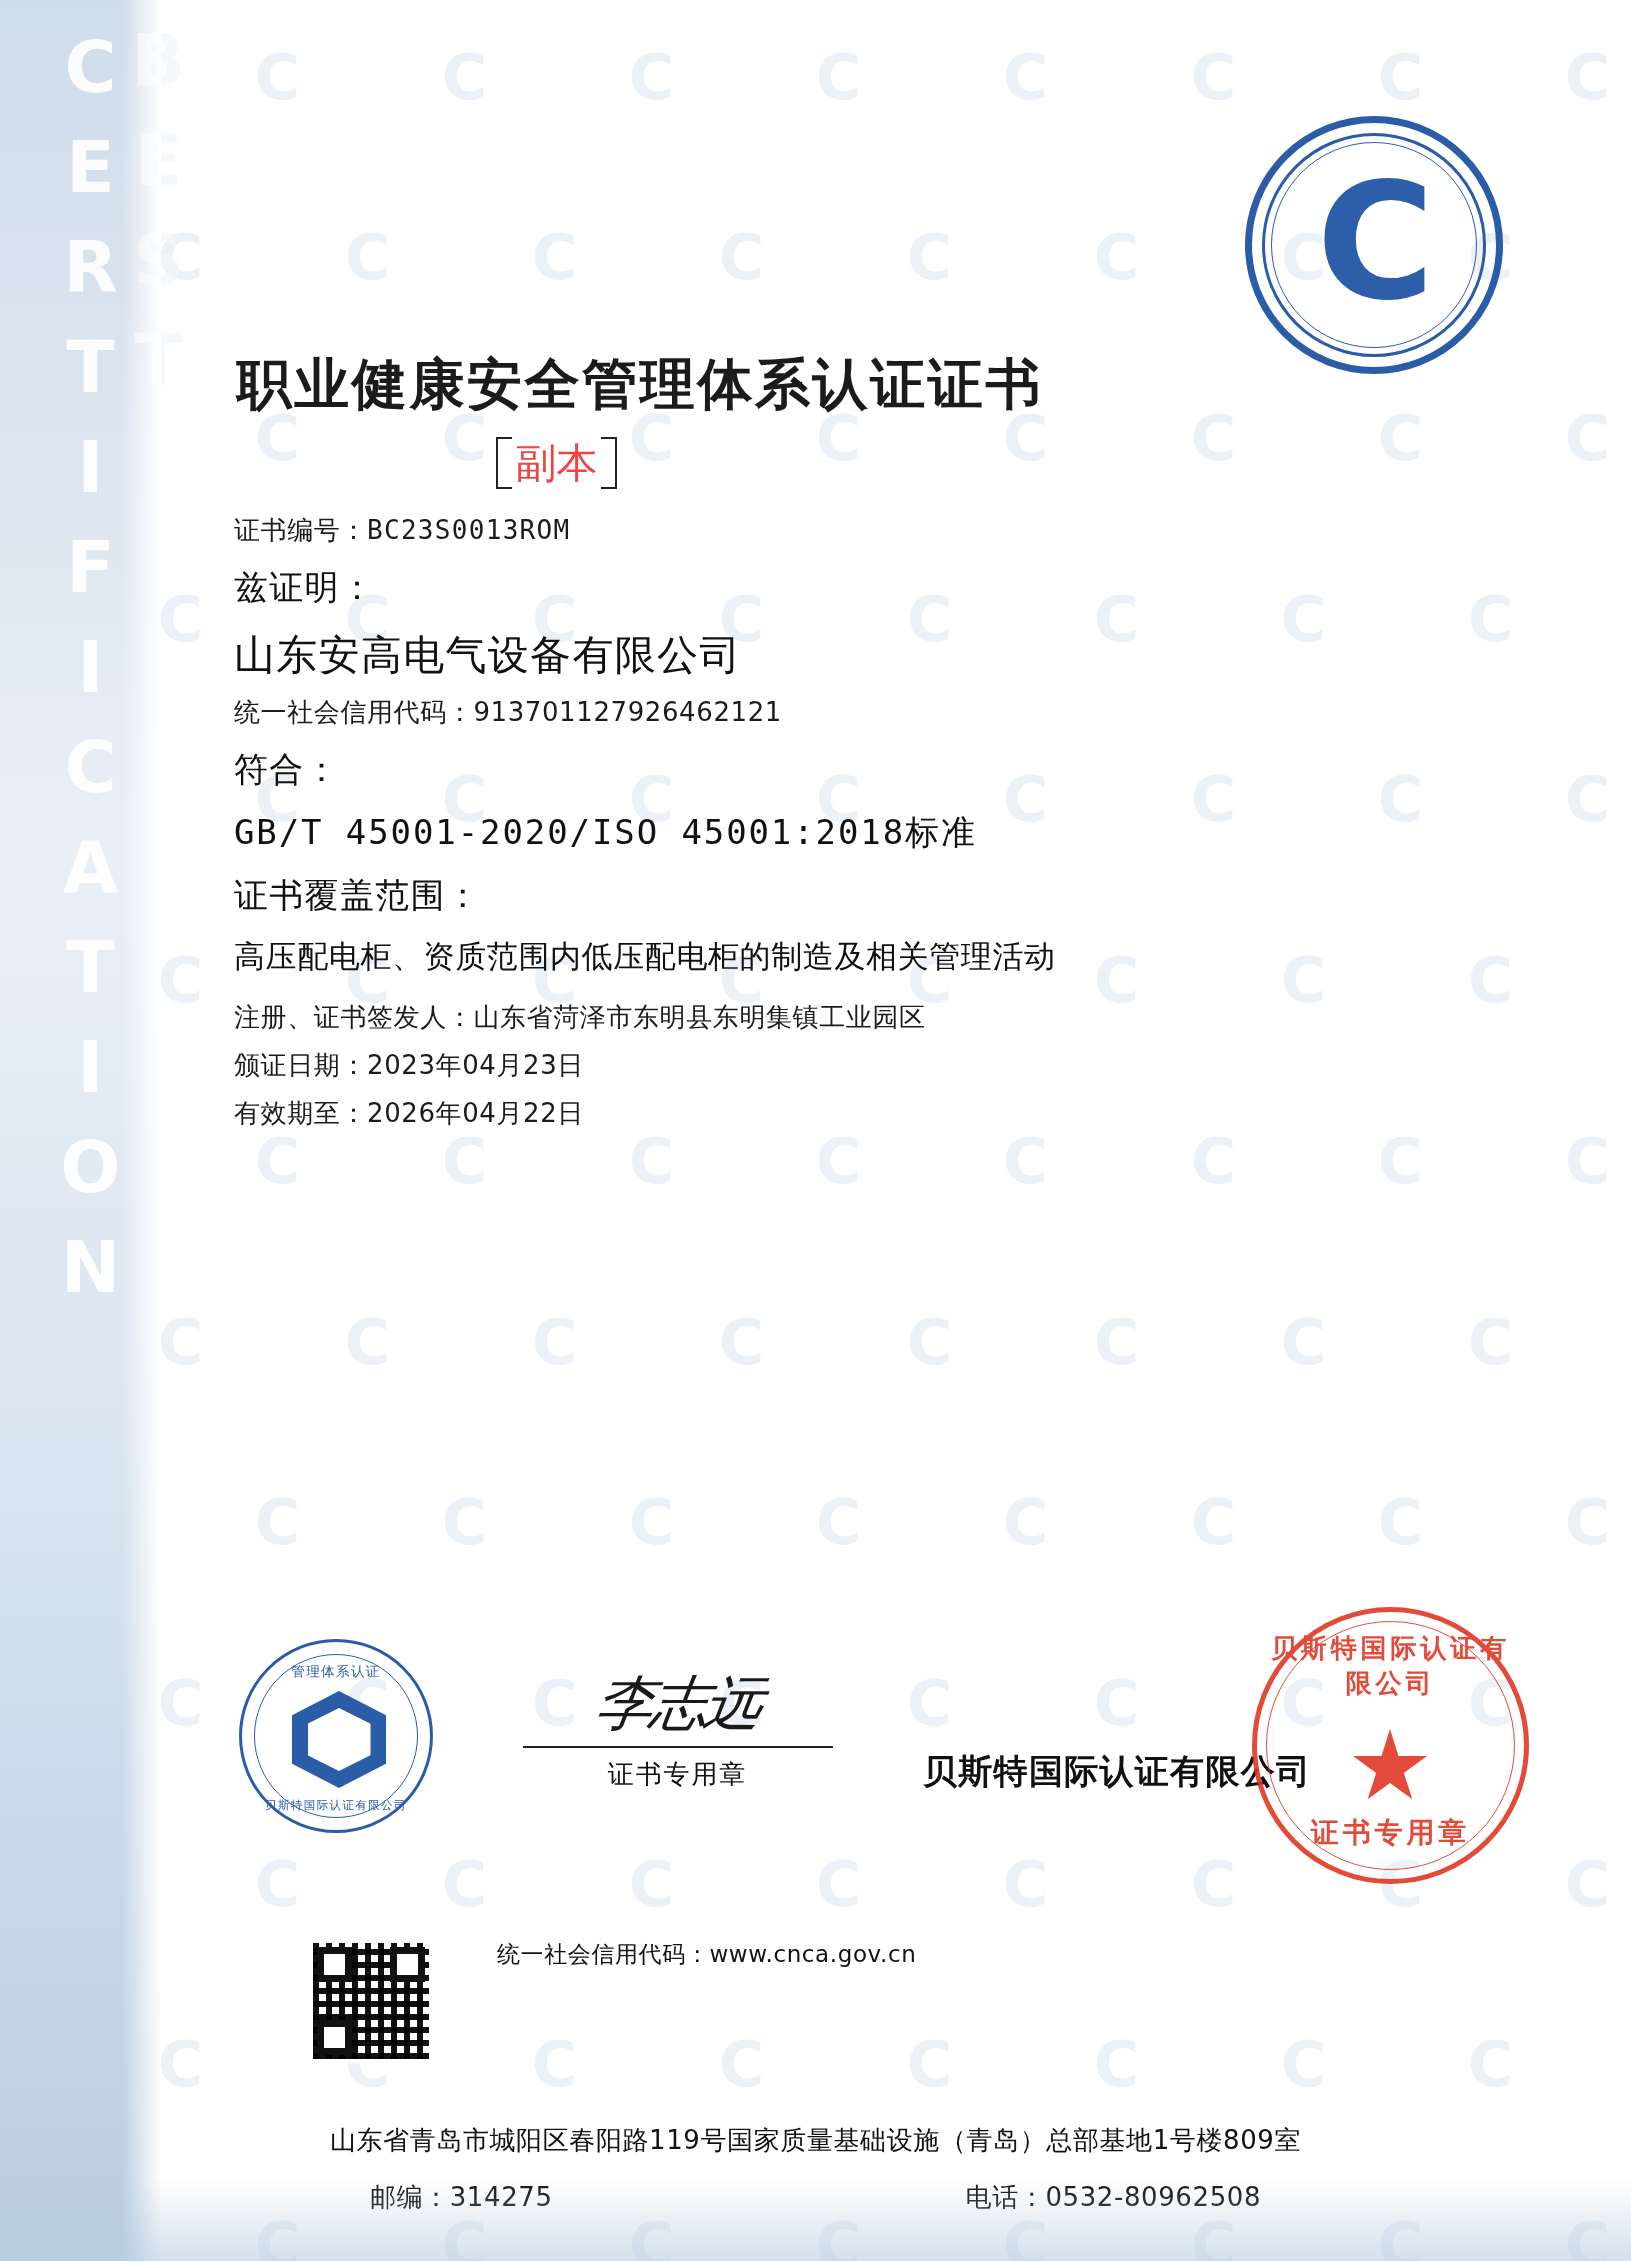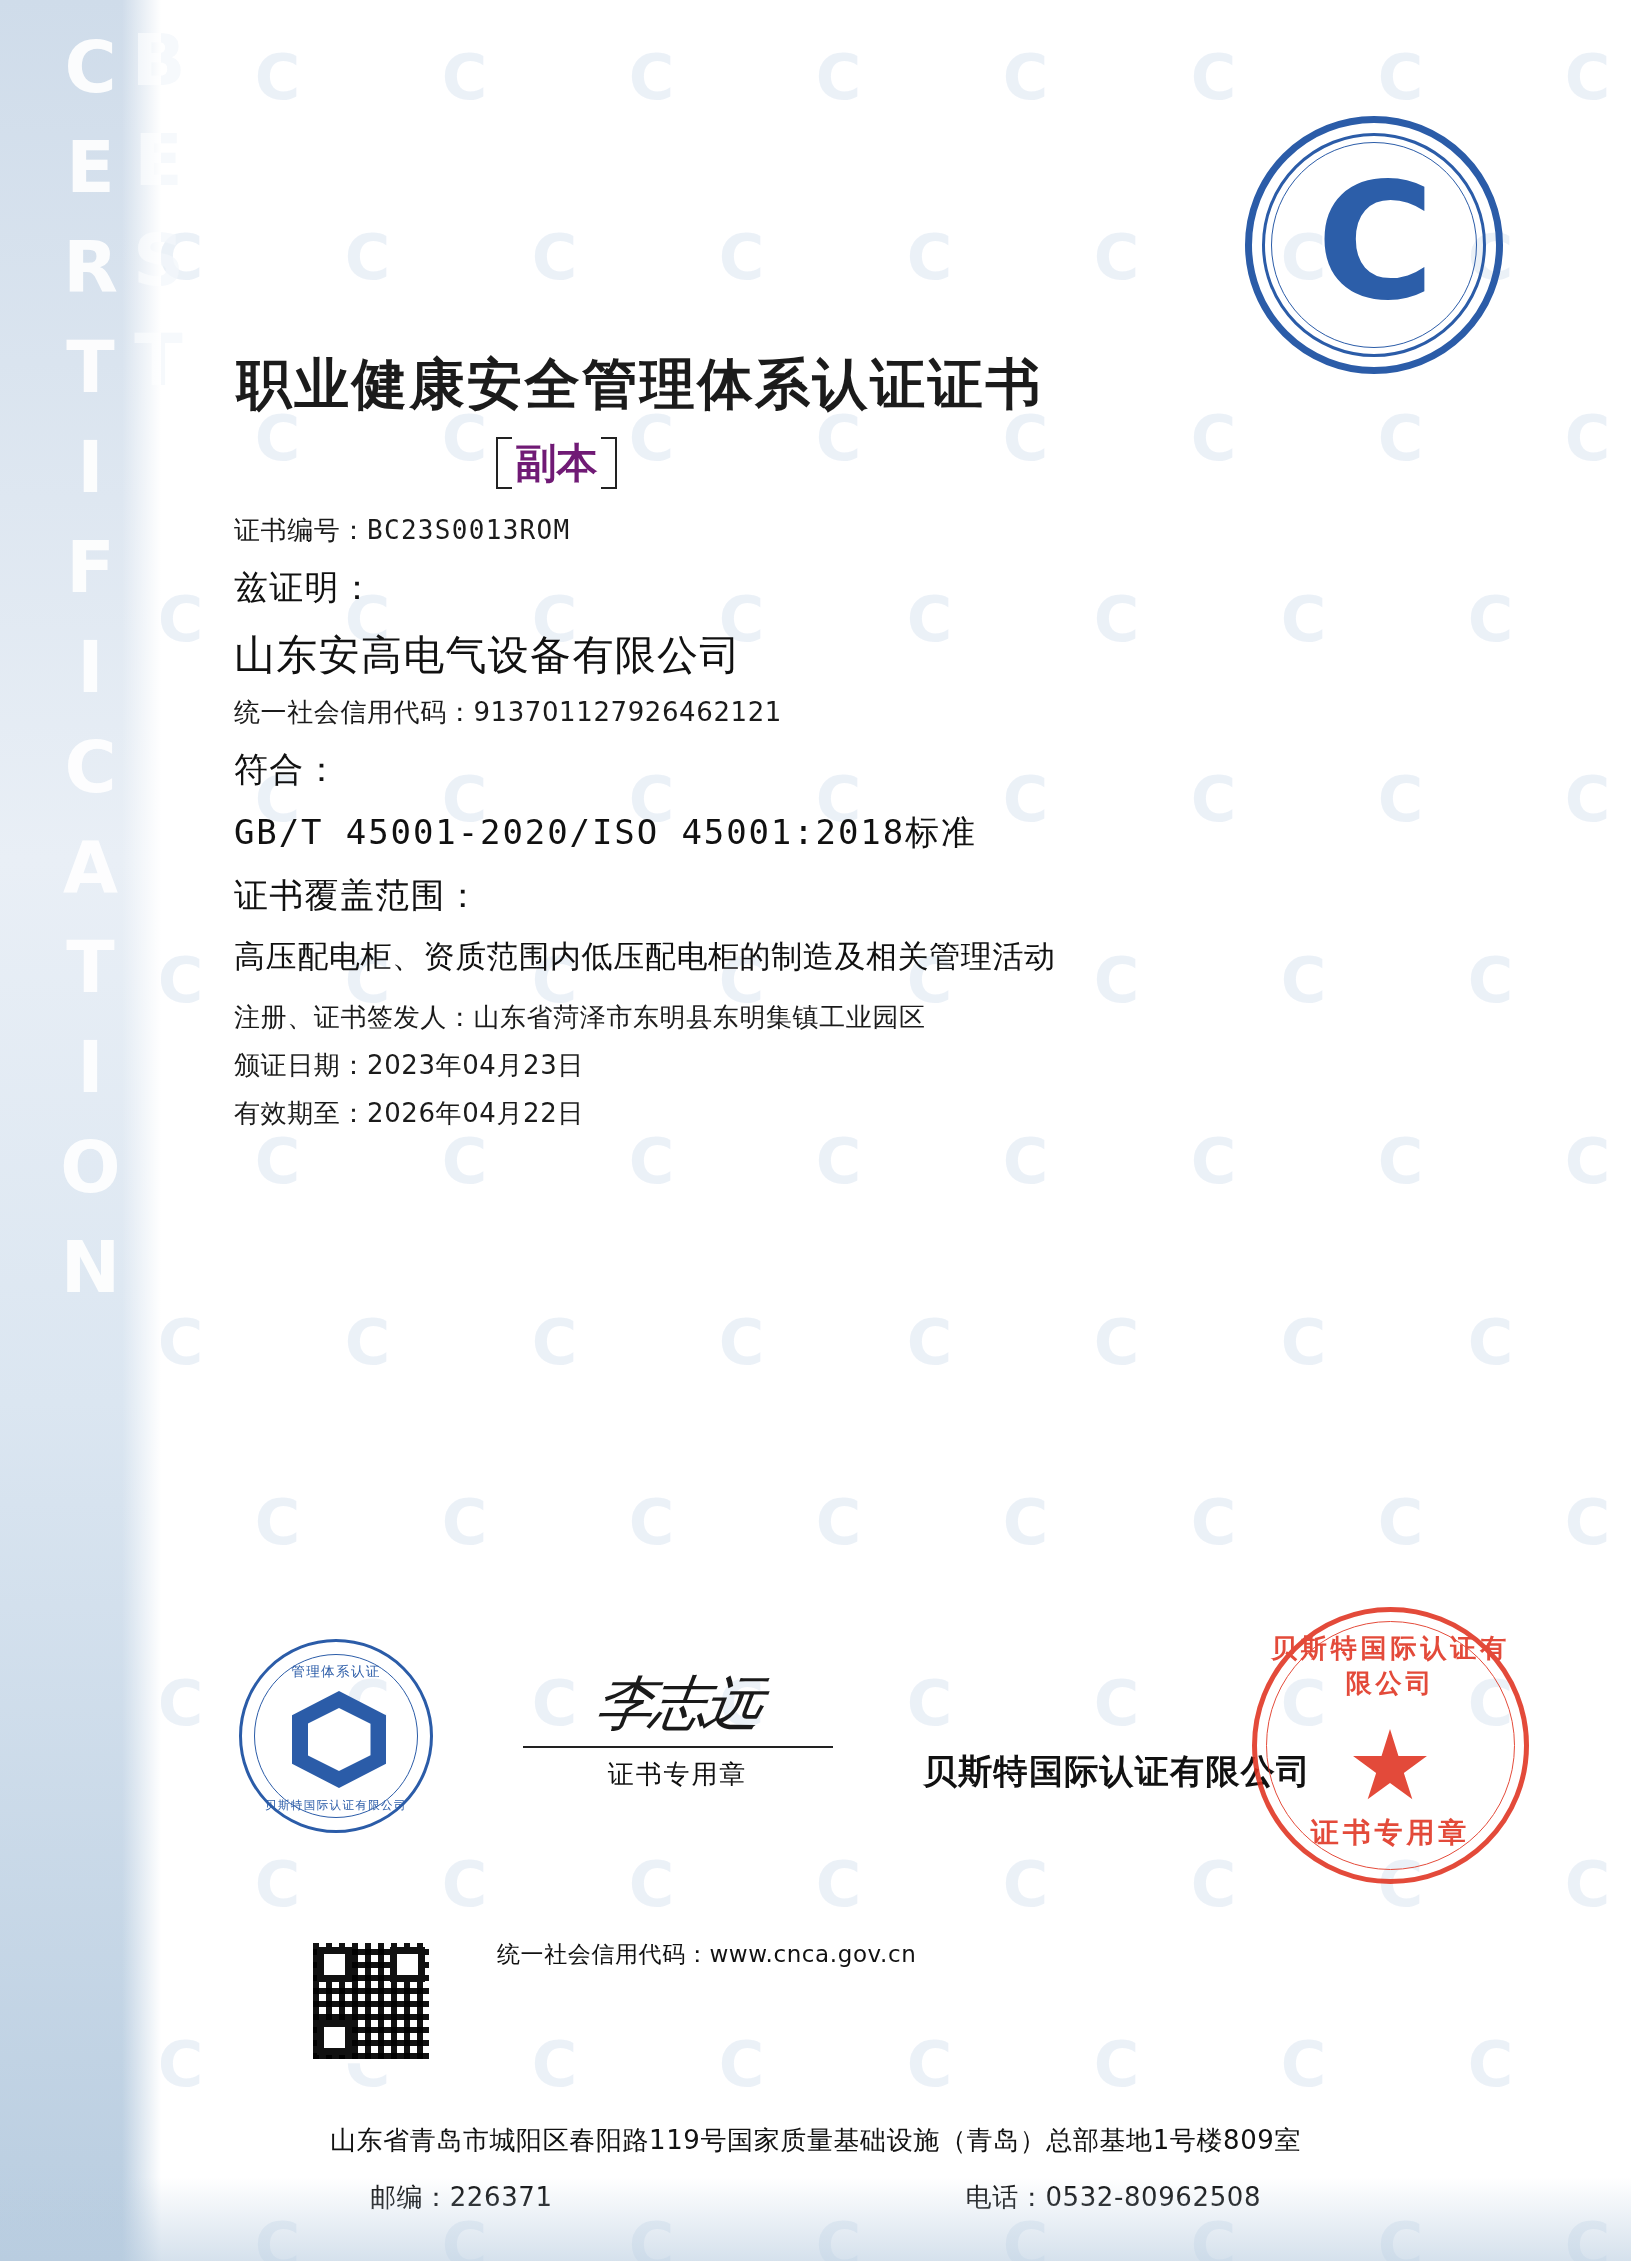--- a/index.html
+++ b/index.html
@@ -132,22 +132,22 @@
     font-family: "DejaVu Sans", sans-serif;
   }
   .subtitle-wrap {
     margin: 0 0 22px 0;
     text-align: center;
     width: 645px;
   }
   .subtitle {
     display: inline-block;
     font-size: 41px;
-    font-weight: bold;
-    color: #701a75;
+    font-weight: normal;
+    color: #ef4444;
     padding: 0 15.5px;
     position: relative;
     font-family: "DejaVu Sans", sans-serif;
   }
   .subtitle:before, .subtitle:after {
     content: "";
     position: absolute;
     top: 1.3px;
     width: 14px;
     height: 48px;
@@ -625,21 +625,21 @@
     </div>
     <div class="qr-notes">
       <div>统一社会信用代码：www.cnca.gov.cn</div>
     </div>
   </div>
 
   <div class="footer">
     <div class="footer-addr">山东省青岛市城阳区春阳路119号国家质量基础设施（青岛）总部基地1号楼809室</div>
     <div class="footer-row">
       <div>
-        <span>邮编：</span><span>226371</span>
+        <span>邮编：</span><span>314275</span>
       </div>
       <div>
         <span>电话：</span><span>0532-80962508</span>
       </div>
     </div>
   </div>
 
   <div class="bottom-fade"></div>
 </div>
 

